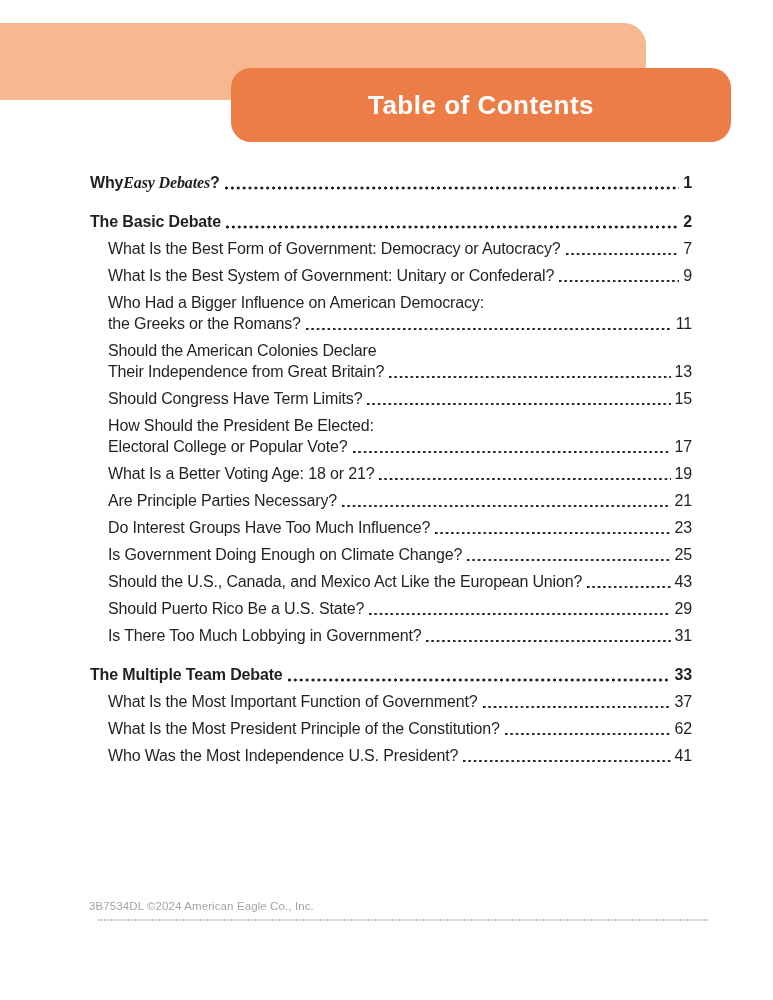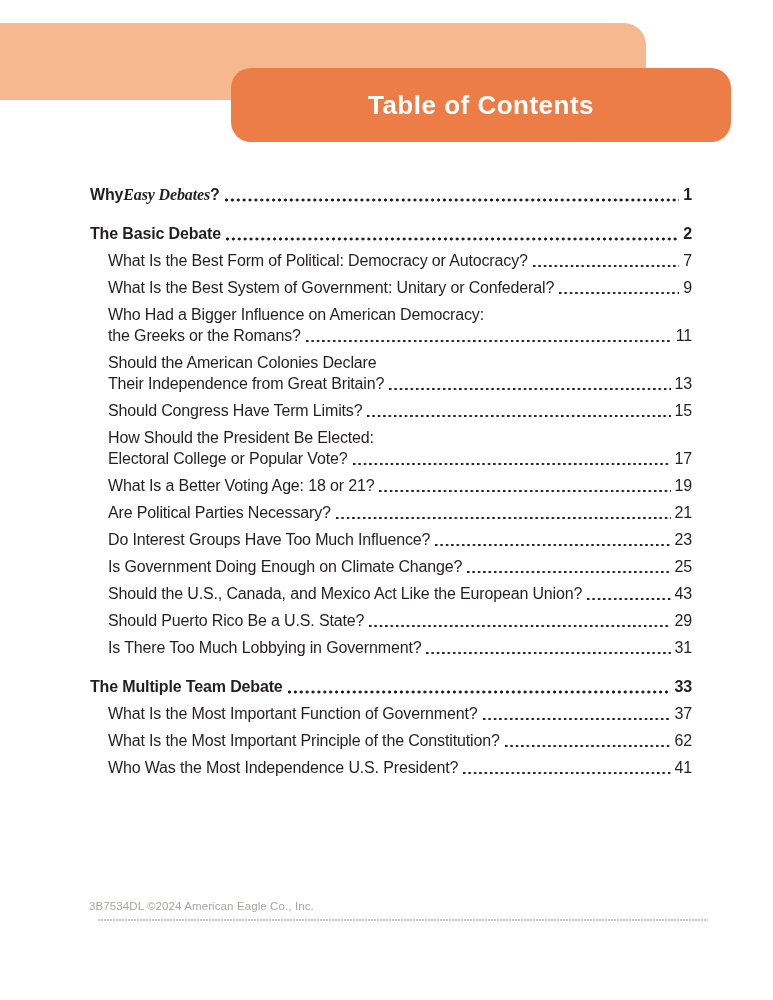--- a/index.html
+++ b/index.html
@@ -17,21 +17,21 @@
   }
   .title {
     font-size:26px; font-weight:700; letter-spacing:0.5px;
   }
   .toc {
     position:absolute; left:90px; top:172px; width:602px;
     font-size:16px; line-height:21px; letter-spacing:-0.15px;
   }
   .toc-entry { margin:0 0 6px 0; }
   .toc-entry.section { font-weight:700; margin-top:18px; }
-  .toc-entry.section:first-child { margin-top:12px; }
+  .toc-entry.section:first-child { margin-top:0; }
   .toc-entry.sub { padding-left:18px; }
   .toc-line { display:flex; align-items:baseline; }
   .b { font-weight:700; }
   .i { font-style:italic;font-family:Liberation Serif, serif; }
   .dots {
     flex:1 1 auto; min-width:12px; align-self:flex-end;
     height:4px; margin:0 2px 3px 5px;
     background-image:radial-gradient(circle at 1.15px 2px, currentColor 1.1px, transparent 1.5px);
     background-size:5.4px 4px; background-repeat:repeat-x;
   }
@@ -70,21 +70,21 @@
     </div>
     <div class="toc-entry section">
       <div class="toc-line">
         <span class="b ">The Basic Debate</span>
         <span class="dots"></span>
         <span class="page-num">2</span>
       </div>
     </div>
     <div class="toc-entry sub">
       <div class="toc-line">
-        <span class="">What Is the Best Form of Political: Democracy or Autocracy?</span>
+        <span class="">What Is the Best Form of Government: Democracy or Autocracy?</span>
         <span class="dots"></span>
         <span class="page-num">7</span>
       </div>
     </div>
     <div class="toc-entry sub">
       <div class="toc-line">
         <span class="">What Is the Best System of Government: Unitary or Confederal?</span>
         <span class="dots"></span>
         <span class="page-num">9</span>
       </div>
@@ -128,21 +128,21 @@
     </div>
     <div class="toc-entry sub">
       <div class="toc-line">
         <span class="">What Is a Better Voting Age: 18 or 21?</span>
         <span class="dots"></span>
         <span class="page-num">19</span>
       </div>
     </div>
     <div class="toc-entry sub">
       <div class="toc-line">
-        <span class="">Are Political Parties Necessary?</span>
+        <span class="">Are Principle Parties Necessary?</span>
         <span class="dots"></span>
         <span class="page-num">21</span>
       </div>
     </div>
     <div class="toc-entry sub">
       <div class="toc-line">
         <span class="">Do Interest Groups Have Too Much Influence?</span>
         <span class="dots"></span>
         <span class="page-num">23</span>
       </div>
@@ -184,21 +184,21 @@
     </div>
     <div class="toc-entry sub">
       <div class="toc-line">
         <span class="">What Is the Most Important Function of Government?</span>
         <span class="dots"></span>
         <span class="page-num">37</span>
       </div>
     </div>
     <div class="toc-entry sub">
       <div class="toc-line">
-        <span class="">What Is the Most Important Principle of the Constitution?</span>
+        <span class="">What Is the Most President Principle of the Constitution?</span>
         <span class="dots"></span>
         <span class="page-num">62</span>
       </div>
     </div>
     <div class="toc-entry sub">
       <div class="toc-line">
         <span class="">Who Was the Most Independence U.S. President?</span>
         <span class="dots"></span>
         <span class="page-num">41</span>
       </div>

